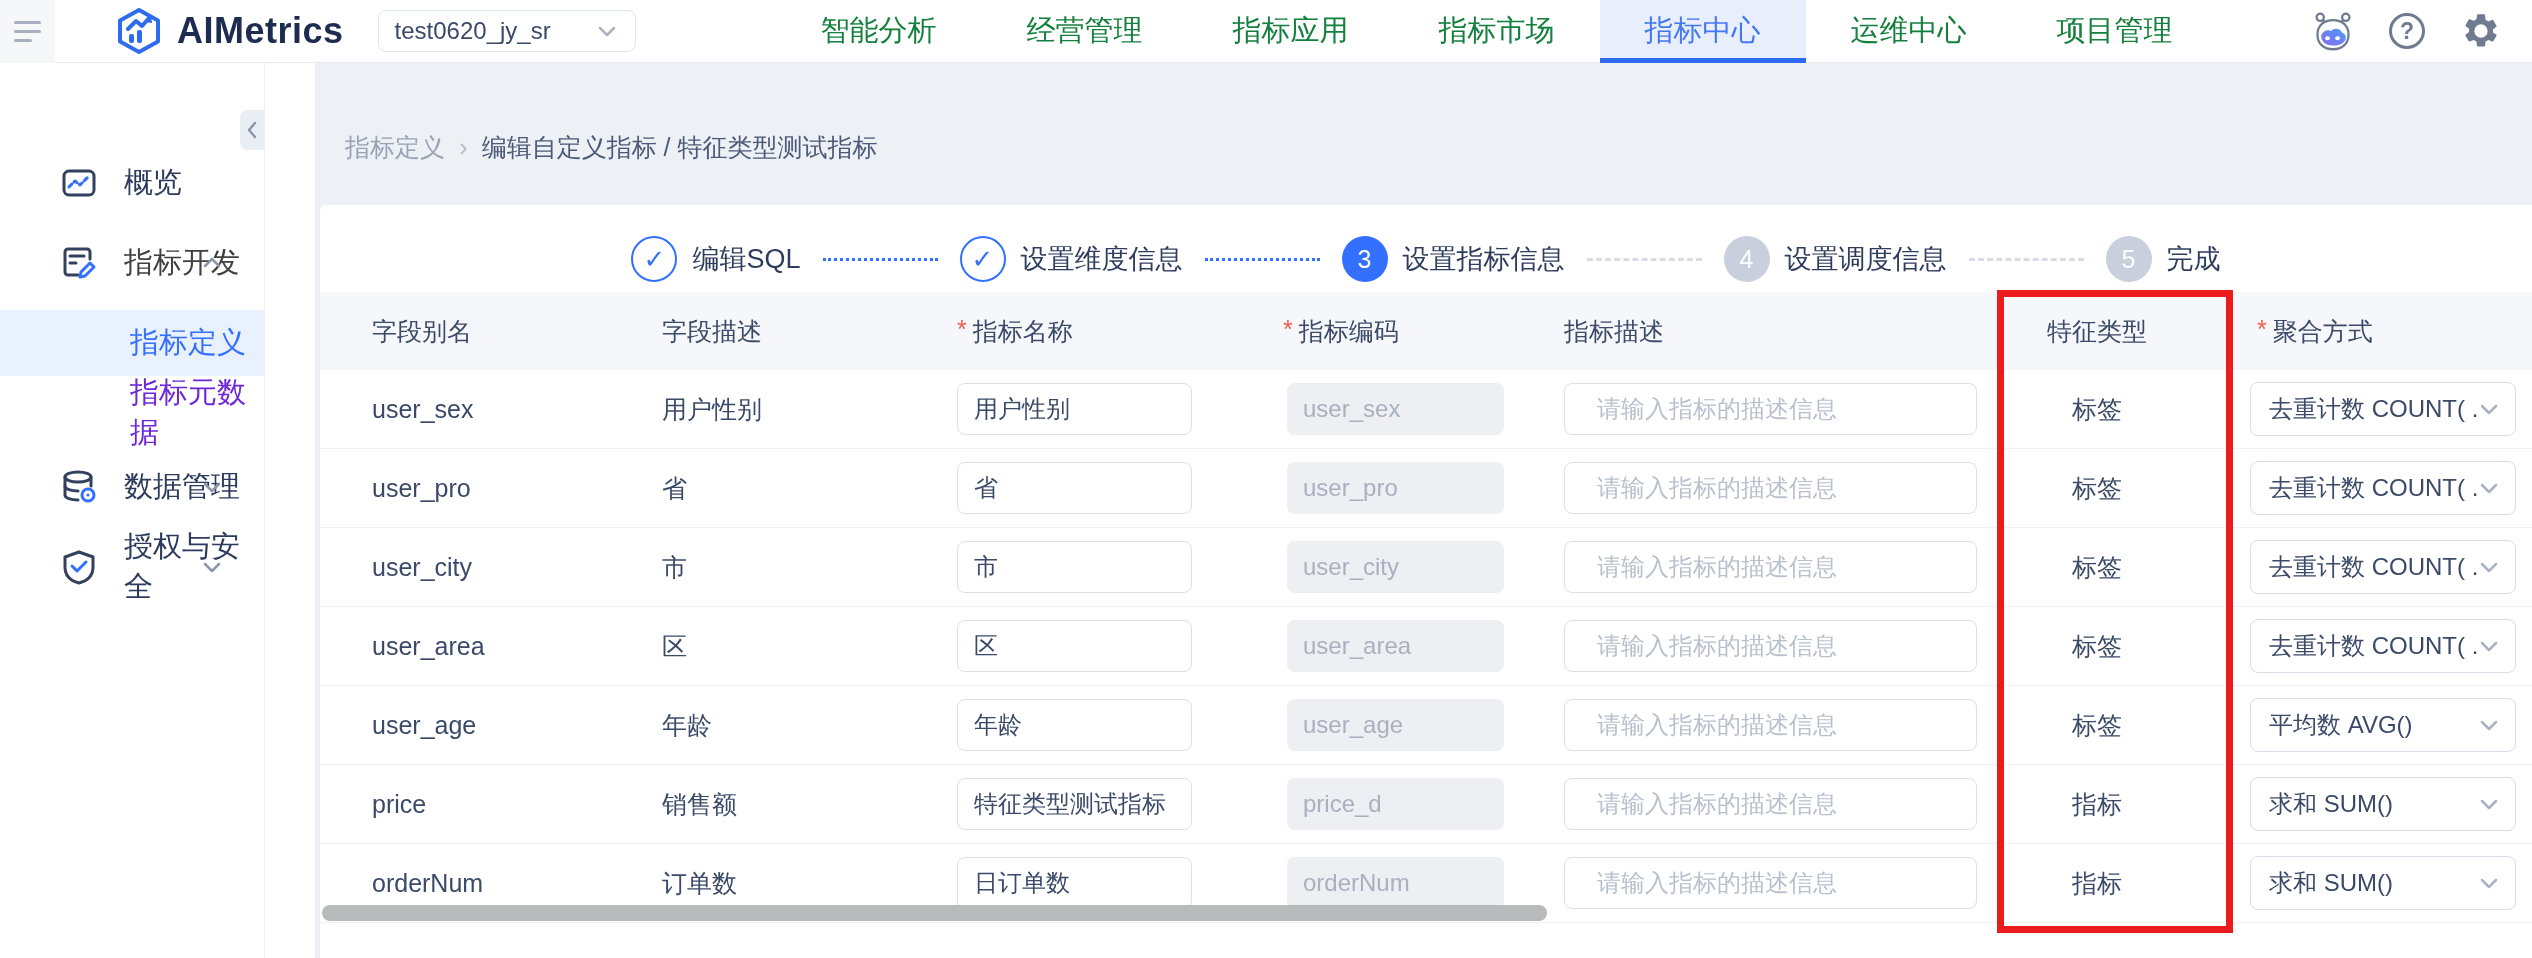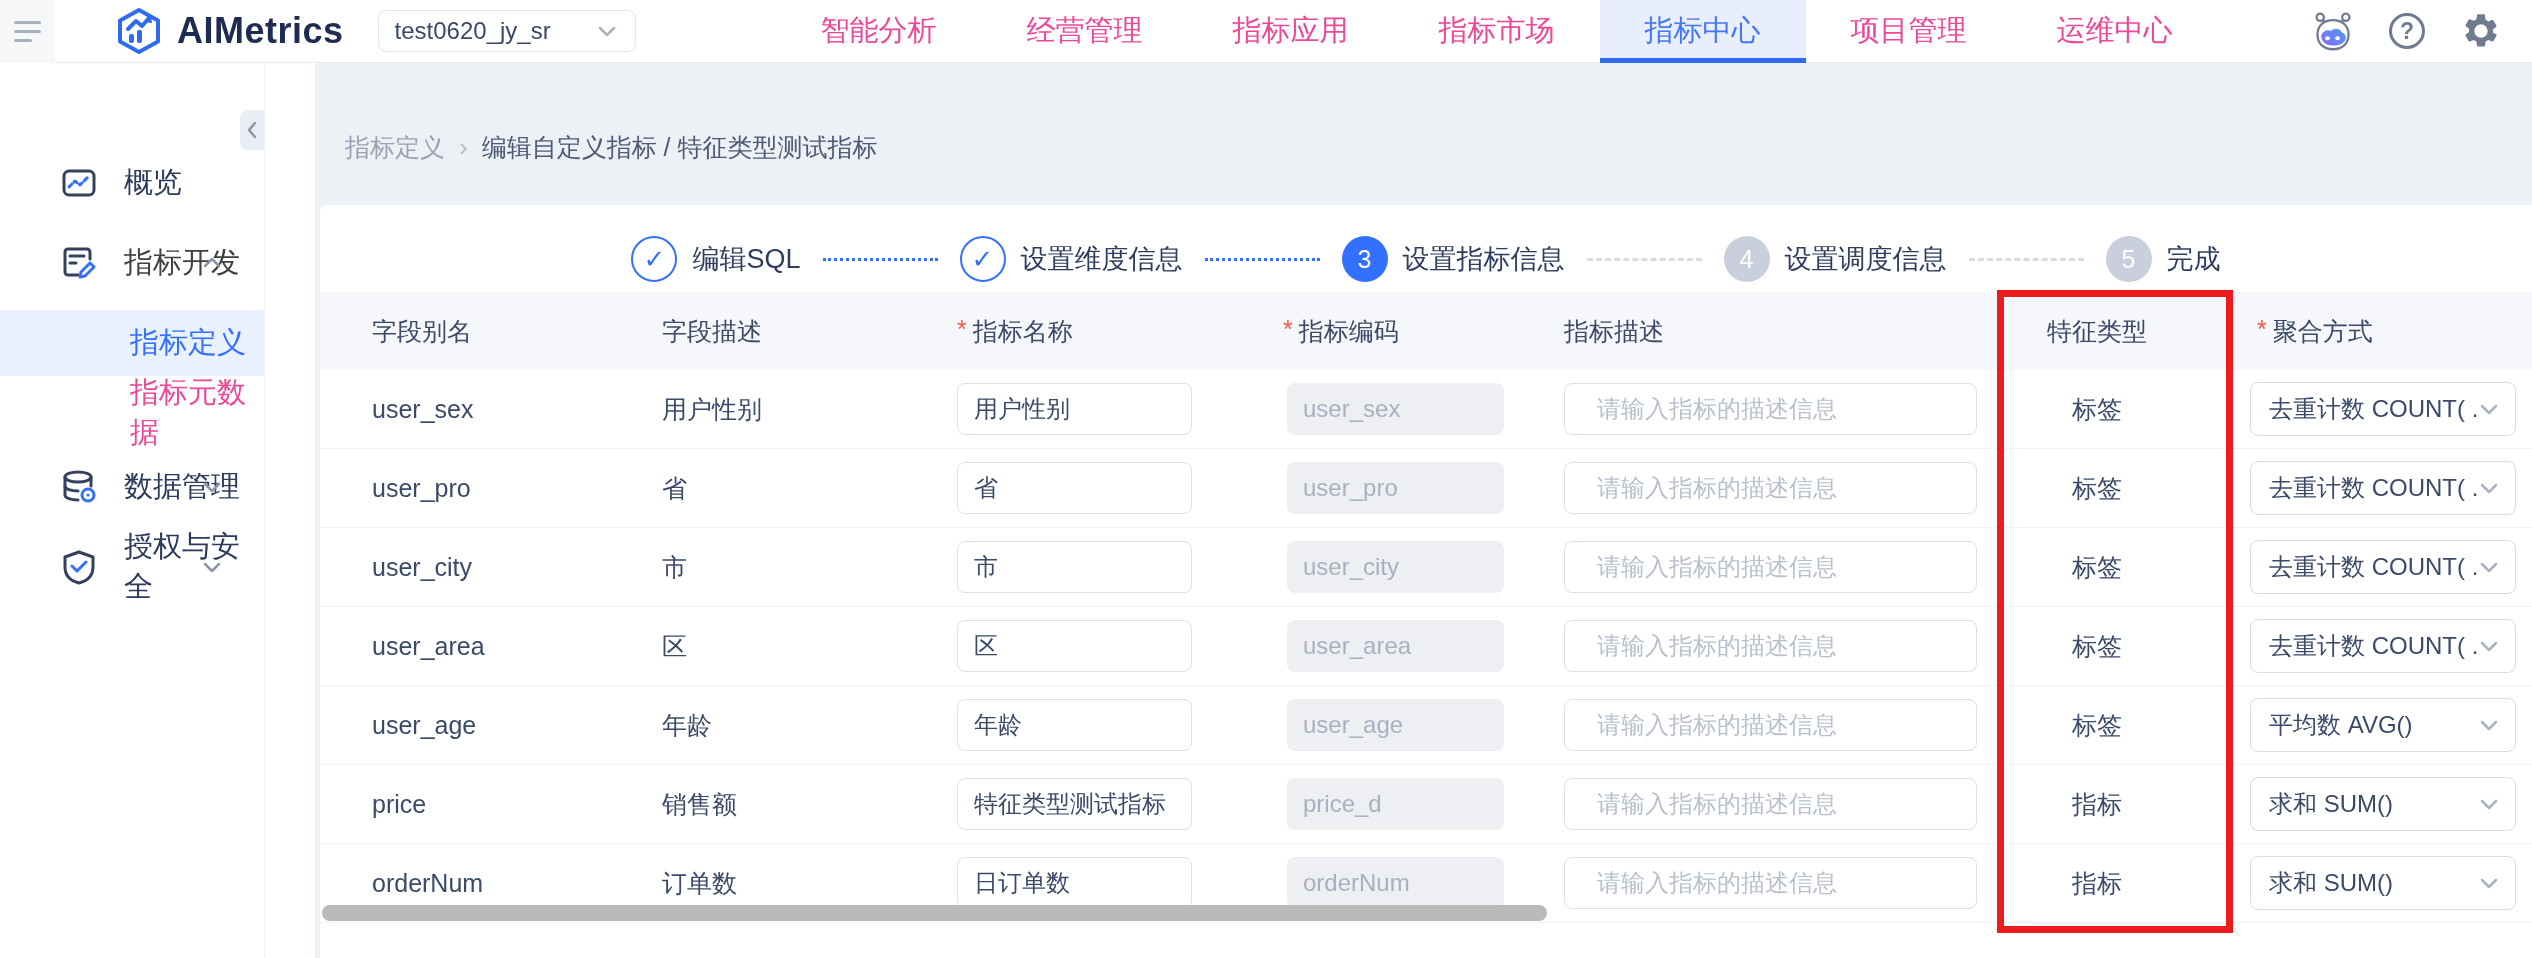--- a/index.html
+++ b/index.html
@@ -15,38 +15,38 @@
   .burger span { display:block; height:3px; border-radius:2px; background:#a7afc0; }
   .burger span:nth-child(1){ width:27px; }
   .burger span:nth-child(2){ width:27px; }
   .burger span:nth-child(3){ width:18px; }
   .logo { display:flex; align-items:center; gap:14px; margin-left:60px; }
   .logo-text { font-size:36px; font-weight:bold; color:#1e2c52; letter-spacing:.5px; }
   .project-select { margin-left:34px; width:258px; height:42px; border:1px solid #e0e4ec; border-radius:8px;
                     display:flex; align-items:center; justify-content:space-between; padding:0 16px; cursor:pointer; background:#fff; }
   .project-select .val { font-size:24px; color:#3b4a68; }
   .nav { display:flex; height:63px; margin-left:140px; }
-  .nav-item { padding:0 45px; height:63px; display:flex; align-items:center; font-size:29px; color:#ec4899; cursor:pointer; white-space:nowrap; }
+  .nav-item { padding:0 45px; height:63px; display:flex; align-items:center; font-size:29px; color:#15803d; cursor:pointer; white-space:nowrap; }
   .nav-item.active { background:#e8eefc; color:#4478f2; box-shadow:inset 0 -5px 0 0 #2f6bee; }
   .header-icons { margin-left:auto; margin-right:30px; display:flex; align-items:center; gap:32px; }
   .hicon { width:42px; height:42px; display:flex; align-items:center; justify-content:center; cursor:pointer; }
   .help-circle { width:36px; height:36px; border:3px solid #717b90; border-radius:50%; display:flex; align-items:center; justify-content:center;
                  font-size:23px; font-weight:bold; color:#717b90; }
 
   
   .sidebar { position:absolute; left:0; top:63px; width:264px; bottom:0; background:#fff;
              box-shadow:1px 0 0 0 #edf0f5; z-index:10; }
   .collapse-btn { position:absolute; top:47px; right:0; width:24px; height:40px; background:#e9edf4;
                   border-radius:8px 0 0 8px; display:flex; align-items:center; justify-content:center; cursor:pointer; }
   .side-item { position:absolute; left:0; right:0; height:60px; display:flex; align-items:center;
                padding-left:60px; gap:26px; font-size:29px; color:#2c3a5c; cursor:pointer; }
   .side-item .chev { position:absolute; right:40px; display:flex; }
   .side-item.blue { color:#404040; }
   .side-sub { position:absolute; left:0; right:0; height:66px; display:flex; align-items:center;
-              padding-left:130px; font-size:29px; color:#ec4899; cursor:pointer; }
+              padding-left:130px; font-size:29px; color:#6d28d9; cursor:pointer; }
   .side-sub.active { background:#e9f0fe; color:#3370ff; }
 
   
   .main { position:absolute; left:315px; top:63px; right:0; bottom:0; background:#edf0f5; }
   .breadcrumb { position:absolute; left:30px; top:68px; display:flex; align-items:center; gap:14px; font-size:25px; }
   .breadcrumb .parent { color:#99a2b4; cursor:pointer; }
   .breadcrumb .sep { color:#b6bdcb; font-size:26px; }
   .breadcrumb .current { color:#4c5a78; }
 
   .card { position:absolute; left:5px; top:142px; right:0; bottom:0; background:#fff; border-radius:6px 0 0 0; }
@@ -140,25 +140,25 @@
 
   <div class="nav-item">
           <span>指标市场</span>
         </div>
 
   <div class="nav-item active">
           <span>指标中心</span>
         </div>
 
   <div class="nav-item">
+          <span>运维中心</span>
+        </div>
+
+  <div class="nav-item">
           <span>项目管理</span>
-        </div>
-
-  <div class="nav-item">
-          <span>运维中心</span>
         </div>
 </div>
     <div class="header-icons">
       <div class="hicon">
         <svg width="46" height="44" viewBox="0 0 46 44">
           <defs>
               <linearGradient id="face" x1="0" y1="1" x2="1" y2="0">
             <stop offset="0" stop-color="#8a6cf5"></stop>
                 <stop offset="1" stop-color="#4a9af6"></stop>
           </linearGradient>

